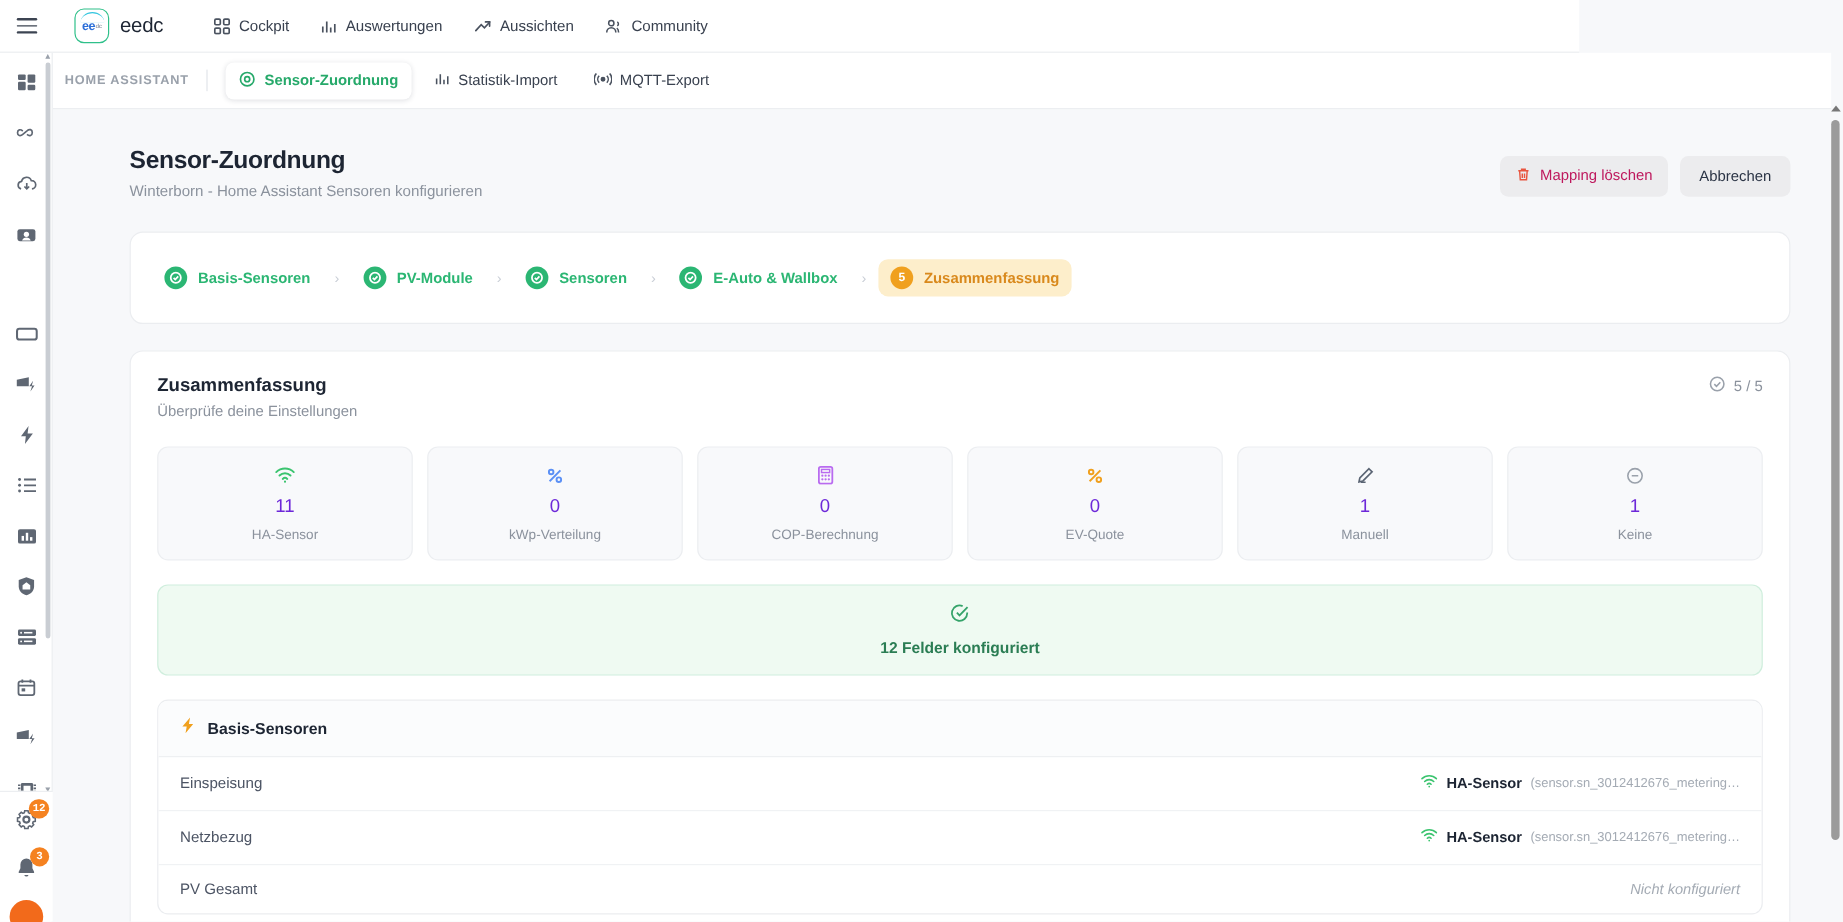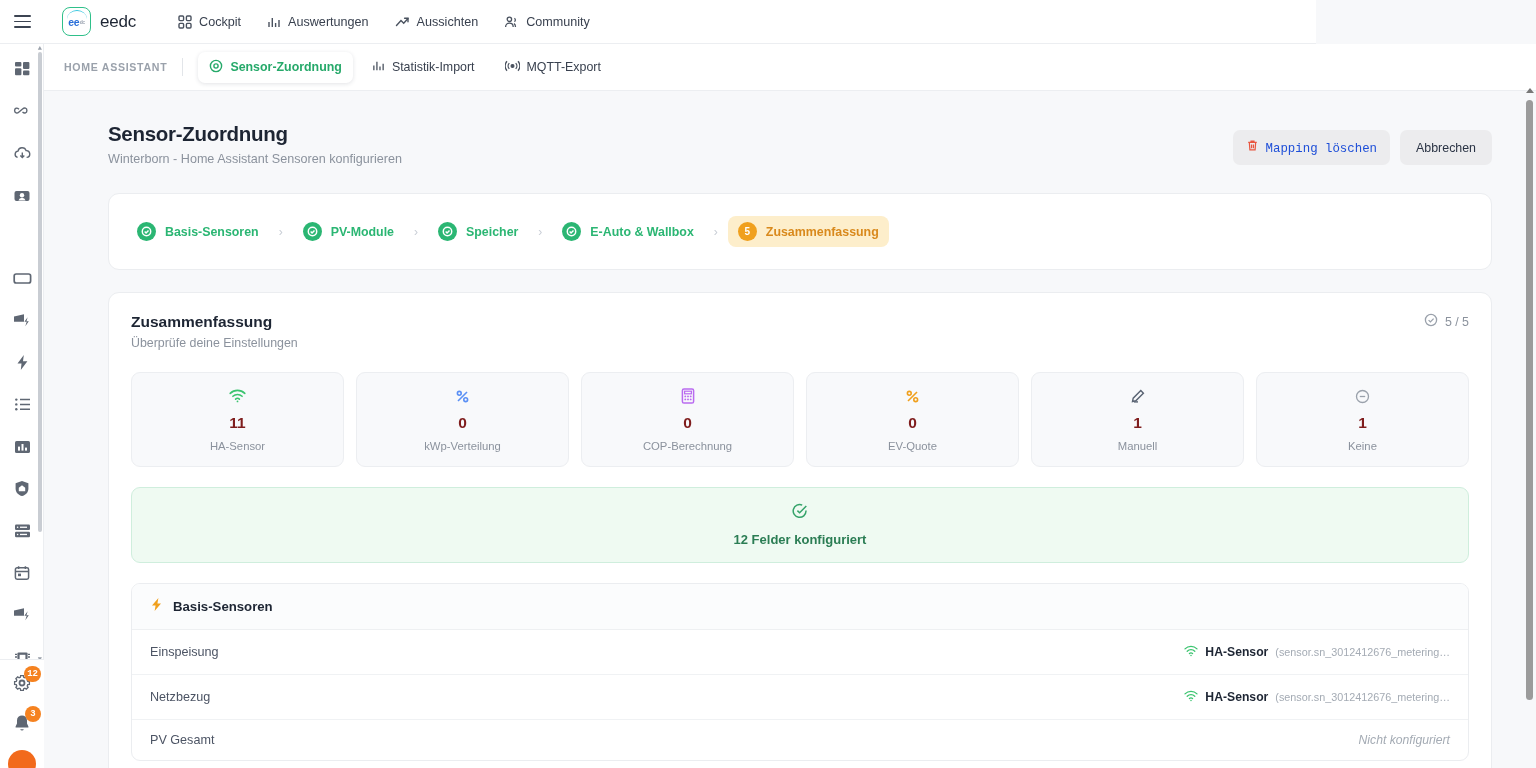--- a/index.html
+++ b/index.html
@@ -87,21 +87,21 @@
     background: #f58220; color: #fff; border-radius: 9px; font-size: 9px;
     display: flex; align-items: center; justify-content: center; padding: 0 3px; font-weight: 600;
   }
   .avatar-circ {
     width: 28px; height: 28px; border-radius: 50%; background: #f26a1b;
     margin-bottom: -10px; cursor: pointer;
   }
 
   
   .subnav {
-    position: absolute; top: 44px; left: 44px; width: 1492px; height: 47px;
+    position: absolute; top: 44px; left: 34px; width: 1492px; height: 47px;
     background: #ffffff; border-bottom: 1px solid #eceef1;
     display: flex; align-items: center; padding-left: 20px; gap: 2px; z-index: 14;
   }
   .crumb { font-size: 10.6px; letter-spacing: 0.7px; color: #9aa1ab; font-weight: 600; }
   .crumb-sep { width: 1px; height: 18px; background: #e2e5e9; margin: 0 13px; }
   .subitem {
     display: flex; align-items: center; gap: 7px; font-size: 12.4px;
     padding: 7px 11px; border-radius: 7px; cursor: pointer; color: #39414f; white-space: nowrap;
   }
   .subitem.active { color: #26a96a; background: #ffffff; box-shadow: 0 1px 4px rgba(30,40,60,.13); font-weight: 600; }
@@ -112,23 +112,23 @@
     position: absolute; top: 91px; left: 44px; width: 1492px; height: 677px;
     overflow: hidden; background: #f7f8fa;
   }
   .main-inner { padding: 20px 28px 0 20px; }
 
   .page-head { display: flex; align-items: flex-start; padding: 11px 0 0 44px; }
   .page-title { font-size: 20.5px; font-weight: 700; color: #1d2533; letter-spacing: -0.3px; }
   .page-sub { font-size: 12.6px; color: #8b929d; margin-top: 6px; }
   .head-actions { margin-left: auto; display: flex; gap: 10px; padding-right: 16px; padding-top:8px; }
   .btn-del {
-    display: flex; align-items: flex-end; gap: 7px; background: #ececee; border: none;
-    border-radius: 7px; padding: 9px 13px; font-size: 12.4px; color: #1d4ed8;
-    font-family: Liberation Mono, monospace; cursor: pointer;
+    display: flex; align-items: flex-start; gap: 7px; background: #ececee; border: none;
+    border-radius: 7px; padding: 9px 13px; font-size: 12.4px; color: #be185d;
+    font-family: Liberation Sans, sans-serif; cursor: pointer;
   }
   .btn-cancel {
     background: #ececee; border: none; border-radius: 7px; padding: 9px 16px;
     font-size: 12.4px; color: #2b3445; font-family: inherit; cursor: pointer;
   }
 
   
   .card {
     background: #ffffff; border: 1px solid #ebedf0; border-radius: 11px;
     margin: 0 16px 0 44px;
@@ -151,21 +151,21 @@
   .sum-title { font-size: 15.5px; font-weight: 700; color: #1d2533; }
   .sum-sub { font-size: 12.4px; color: #8b929d; margin-top: 5px; }
   .sum-count { margin-left: auto; display: flex; align-items: center; gap: 7px; font-size: 12.4px; color: #8b929d; }
 
   .tiles { display: flex; gap: 12px; margin-top: 22px; }
   .tile {
     flex: 1; background: #f8f9fb; border: 1px solid #eceef1; border-radius: 9px;
     padding: 13px 8px 14px 8px; text-align: center;
   }
   .tile .tic { height: 20px; display: flex; align-items: center; justify-content: center; }
-  .tile .tval { font-size: 15.5px; font-weight: 700; color: #7f1d1d; margin-top: 8px; }
+  .tile .tval { font-size: 15.5px; font-weight: 400; color: #6d28d9; margin-top: 8px; }
   .tile .tlbl { font-size: 11.3px; color: #8b929d; margin-top: 8px; }
 
   .okbar {
     margin-top: 20px; background: #effaf2; border: 1px solid #cfeedd; border-radius: 9px;
     padding: 15px 18px; display: flex; align-items: center; gap: 10px;
     font-size: 13px; font-weight: 600; color: #2b7d54; flex-direction: column;
   }
 
   .group {
     margin-top: 20px; border: 1px solid #ebedf0; border-radius: 9px; overflow: hidden;
@@ -455,21 +455,21 @@
           <span class="lbl">PV-Module</span>
         </div>
         <span class="step-sep">›</span>
         <div class="step">
           <span class="dot">
               <svg width="11" height="11" viewBox="0 0 12 12" fill="none" stroke="#fff" stroke-width="1.6">
                 <circle cx="6" cy="6" r="4.6"></circle>
                 <path d="M4 6.1l1.5 1.5L8.2 4.8"></path>
               </svg>
             </span>
-          <span class="lbl">Speicher</span>
+          <span class="lbl">Sensoren</span>
         </div>
         <span class="step-sep">›</span>
         <div class="step">
           <span class="dot">
               <svg width="11" height="11" viewBox="0 0 12 12" fill="none" stroke="#fff" stroke-width="1.6">
                 <circle cx="6" cy="6" r="4.6"></circle>
                 <path d="M4 6.1l1.5 1.5L8.2 4.8"></path>
               </svg>
             </span>
           <span class="lbl">E-Auto &amp; Wallbox</span>

